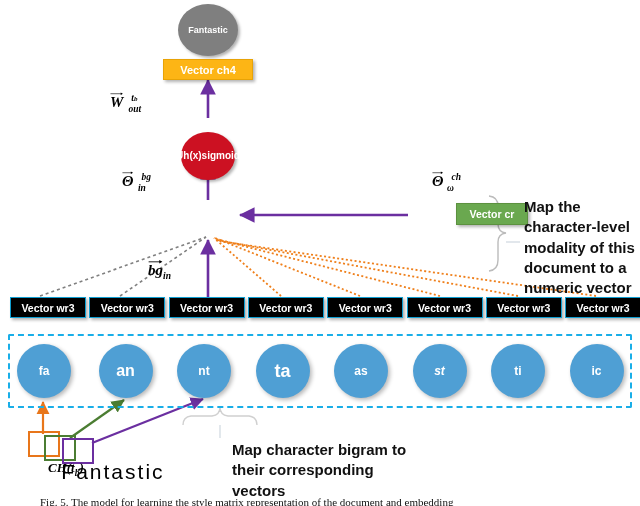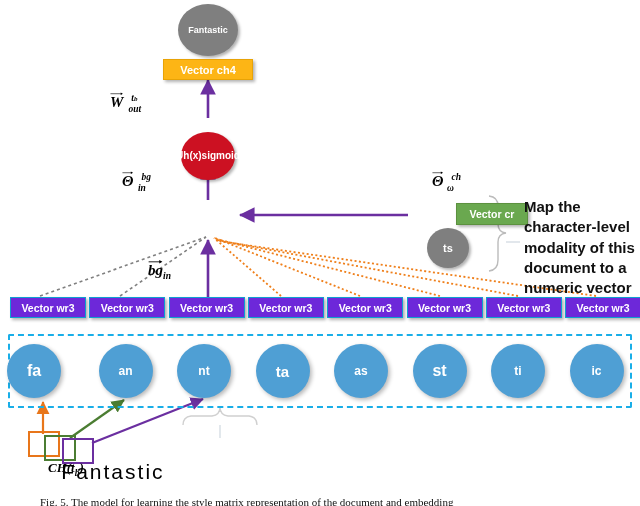--- a/index.html
+++ b/index.html
@@ -13,21 +13,21 @@
     box-shadow:2px 2px 3px rgba(0,0,0,.30);}
   .circle-red{border-radius:50%;background:#cc1122;color:#ffffff;font-weight:bold;
     box-shadow:2px 2px 3px rgba(0,0,0,.30);line-height:1.05;}
   .circle-blue{border-radius:50%;background:#4f9fd4;color:#ffffff;font-weight:bold;
     box-shadow:2px 2px 4px rgba(0,0,0,.28);}
 
   .box-amber{background:#fdb515;color:#ffffff;font-weight:bold;border:1px solid #e8a306;
     box-shadow:2px 2px 3px rgba(0,0,0,.30);}
   .box-green{background:#6aa84f;color:#ffffff;font-weight:bold;border:1px solid #5c913f;
     box-shadow:2px 2px 3px rgba(0,0,0,.30);}
-  .box-cyan{background:#6d28d9;color:#ffffff;font-weight:bold;border:1px solid #0f9ed1;
+  .box-cyan{background:#000000;color:#ffffff;font-weight:bold;border:1px solid #0f9ed1;
     box-shadow:2px 2px 3px rgba(0,0,0,.30);font-size:10.5px;}
 
   .dashgroup{position:absolute;box-sizing:border-box;
     border:2px dashed #19aee8;border-radius:2px;}
 
   .mathlbl{position:absolute;font-family:"Liberation Serif",serif;font-style:italic;
     font-weight:bold;color:#000;white-space:nowrap;}
   .mathlbl .base{font-size:15px;position:relative;}
   .mathlbl .sup{font-size:9.5px;vertical-align:super;font-style:italic;margin-left:8px;}
   .mathlbl .sub{font-size:9.5px;vertical-align:sub;font-style:italic;}
@@ -132,23 +132,20 @@
 
 
   <div class="mathlbl" style="left:432px;top:172px;">
     <span class="base" style="position:relative;display:inline-block;">
       <svg class="vecbar" viewBox="0 0 26 7" xmlns="http://www.w3.org/2000/svg">
         <line x1="1" y1="4" x2="23" y2="4" stroke="#000" stroke-width="1.4"></line>
         <path d="M20,1.2 L25,4 L20,6.8 z" fill="#000"></path>
       </svg>Θ</span><span class="sup">ch</span><span class="sub" style="margin-left:-14px;">ω</span>
   </div>
 
-  <div class="node circle-gray" style="left:427px;top:228px;width:42px;height:40px;font-size:11px;">
-    <span>ts</span>
-  </div>
 
   <div class="node box-green" style="left:408px;top:203px;width:72px;height:22px;font-size:10.5px;margin-left:48px;">
     <span>Vector cr</span>
   </div>
 
   <div class="annot" style="left:524px;top:197px;width:112px;">
     <span>Map the character-level modality of this document to a numeric vector</span>
   </div>
 
   <div class="mathlbl" style="left:148px;top:261px;">
@@ -182,36 +179,36 @@
         <span>Vector wr3</span>
       </div>
       <div class="node box-cyan" style="position: absolute; left: 565.1px; top: 297px; width: 76px; height: 21px;">
         <span>Vector wr3</span>
       </div>
     </div>
 
   <div class="dashgroup" style="left:8px;top:334px;width:624px;height:74px;"></div>
 
   <div id="bigram-row">
-      <div class="node circle-blue" style="position: absolute; left: 7px; top: 344px; width: 54px; height: 54px; font-size: 16px;">
+      <div class="node circle-blue" style="position: absolute; left: 17px; top: 344px; width: 54px; height: 54px; font-size: 12px;">
         <span>fa</span>
       </div>
-      <div class="node circle-blue" style="position: absolute; left: 98.5px; top: 344px; width: 54px; height: 54px; font-size: 12px;">
+      <div class="node circle-blue" style="position: absolute; left: 98.5px; top: 344px; width: 54px; height: 54px; font-size: 16px;">
         <span>an</span>
       </div>
       <div class="node circle-blue" style="position: absolute; left: 177px; top: 344px; width: 54px; height: 54px; font-size: 12px;">
         <span>nt</span>
       </div>
-      <div class="node circle-blue" style="position: absolute; left: 255.5px; top: 344px; width: 54px; height: 54px; font-size: 15px;">
+      <div class="node circle-blue" style="position: absolute; left: 255.5px; top: 344px; width: 54px; height: 54px; font-size: 18px;">
         <span>ta</span>
       </div>
       <div class="node circle-blue" style="position: absolute; left: 334px; top: 344px; width: 54px; height: 54px; font-size: 12px;">
         <span>as</span>
       </div>
-      <div class="node circle-blue" style="position: absolute; left: 412.5px; top: 344px; width: 54px; height: 54px; font-size: 16px;">
+      <div class="node circle-blue" style="position: absolute; left: 412.5px; top: 344px; width: 54px; height: 54px; font-size: 12px; font-style: italic;">
         <span>st</span>
       </div>
       <div class="node circle-blue" style="position: absolute; left: 491px; top: 344px; width: 54px; height: 54px; font-size: 12px;">
         <span>ti</span>
       </div>
       <div class="node circle-blue" style="position: absolute; left: 569.5px; top: 344px; width: 54px; height: 54px; font-size: 12px;">
         <span>ic</span>
       </div>
     </div>
 
@@ -219,18 +216,21 @@
     <span>Fantastic</span>
   </div>
   <div class="charbox cb-orange" style="left:28px;top:431px;width:32px;height:26px;"></div>
   <div class="charbox cb-green" style="left:44px;top:435px;width:32px;height:26px;"></div>
   <div class="charbox cb-purple" style="left:62px;top:438px;width:32px;height:26px;"></div>
 
   <div class="mathlbl" style="left:48px;top:460px;font-size:13px;">
     <span class="base" style="font-size:13px;">CH(t</span><span class="sub">b</span><span class="base" style="font-size:13px;">)</span>
   </div>
 
+  <div class="annot" style="left:232px;top:440px;width:184px;">
+    <span>Map character bigram to their corresponding vectors</span>
+  </div>
 
   <div class="caption" style="left:40px;top:496px;">
     <span>Fig. 5.   The model for learning the style matrix representation of the document and embedding</span>
   </div>
 
 </div>
 
 </body></html>

